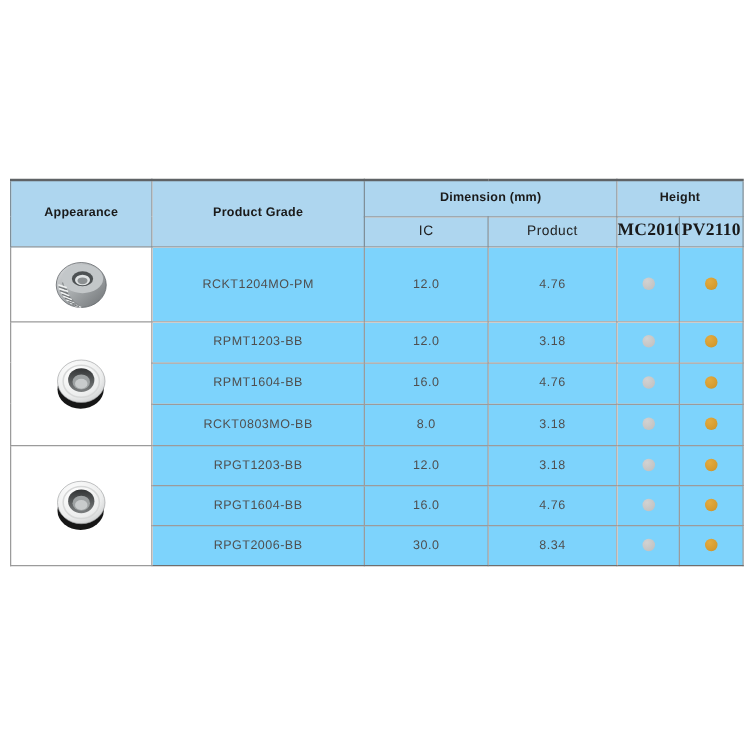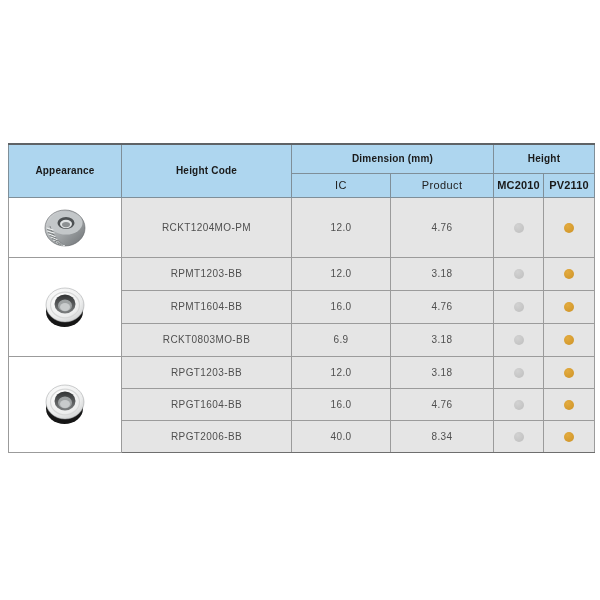--- a/index.html
+++ b/index.html
@@ -22,24 +22,24 @@
   }
   thead th{
     background:var(--header-bg,#aed6ef);
     color:var(--header-text,#1a1a1a);
     border-color:#7f8f99;
     font-weight:bold;font-size:10px;letter-spacing:.2px;
   }
   tr.hrow1{height:29px;}
   tr.hrow2{height:24px;margin-left:18px;}
   th.th-light{font-weight:normal;font-size:11px;letter-spacing:.4px;color:#222;}
-  th.th-grade-col{font-size:11px;}
+  th.th-grade-col{font-size:14px;font-family:Liberation Serif, serif;}
   tbody td{
     color:var(--cell-text,#4f4f4f);
-    font-size:10px;letter-spacing:.4px;background:#e5e5e5;
+    font-size:10px;letter-spacing:.4px;background:#7dd3fc;
   }
   tr.prow1{height:60px;}
   tr.prow-mid{height:33px;}
   tr.prow-sm{height:32px;}
   tbody tr.group-start td{border-top:1px solid #747474;}
   tbody tr:last-child td{border-bottom:1px solid var(--border-outer,#6e6e6e);margin-top:13px;}
   td.appearance-cell{background:#fff;}
   .insert-img{display:flex;align-items:center;justify-content:center;}
   .dot{
     display:inline-block;width:10px;height:10px;border-radius:50%;
@@ -77,21 +77,21 @@
         <col style="width:113px">
           <col style="width:170px">
           <col style="width:99px">
         <col style="width:103px">
           <col style="width:50px">
           <col style="width:51px">
       </colgroup>
       <thead>
         <tr class="hrow1">
           <th rowspan="2">Appearance</th>
-          <th rowspan="2">Height Code</th>
+          <th rowspan="2">Product Grade</th>
           <th colspan="2">Dimension (mm)</th>
           <th colspan="2">Height</th>
         </tr>
         <tr class="hrow2">
           <th class="th-light">IC</th>
           <th class="th-light">Product</th>
           <th class="th-grade-col">MC2010</th>
           <th class="th-grade-col">PV2110</th>
         </tr>
       </thead>
@@ -155,21 +155,21 @@
         </tr>
         <tr class="prow-mid">
           <td>RPMT1604-BB</td>
           <td>16.0</td>
           <td>4.76</td>
           <td><span class="dot dot-gray"></span></td>
           <td><span class="dot dot-gold"></span></td>
         </tr>
         <tr class="prow-mid">
           <td>RCKT0803MO-BB</td>
-          <td>6.9</td>
+          <td>8.0</td>
           <td>3.18</td>
           <td><span class="dot dot-gray"></span></td>
           <td><span class="dot dot-gold"></span></td>
         </tr>
 
         <tr class="prow-sm group-start">
           <td class="appearance-cell" rowspan="3">
             <div class="insert-img" aria-label="round-washer-insert">
               <svg width="48" height="46" viewBox="0 0 48 46">
                 <ellipse cx="23.5" cy="27.5" rx="18.5" ry="15.5" fill="#161616"></ellipse>
@@ -189,21 +189,21 @@
         </tr>
         <tr class="prow-sm">
           <td>RPGT1604-BB</td>
           <td>16.0</td>
           <td>4.76</td>
           <td><span class="dot dot-gray"></span></td>
           <td><span class="dot dot-gold"></span></td>
         </tr>
         <tr class="prow-sm">
           <td>RPGT2006-BB</td>
-          <td>40.0</td>
+          <td>30.0</td>
           <td>8.34</td>
           <td><span class="dot dot-gray"></span></td>
           <td><span class="dot dot-gold"></span></td>
         </tr>
       </tbody>
     </table>
   </div>
 </div>
 
 </body></html>

